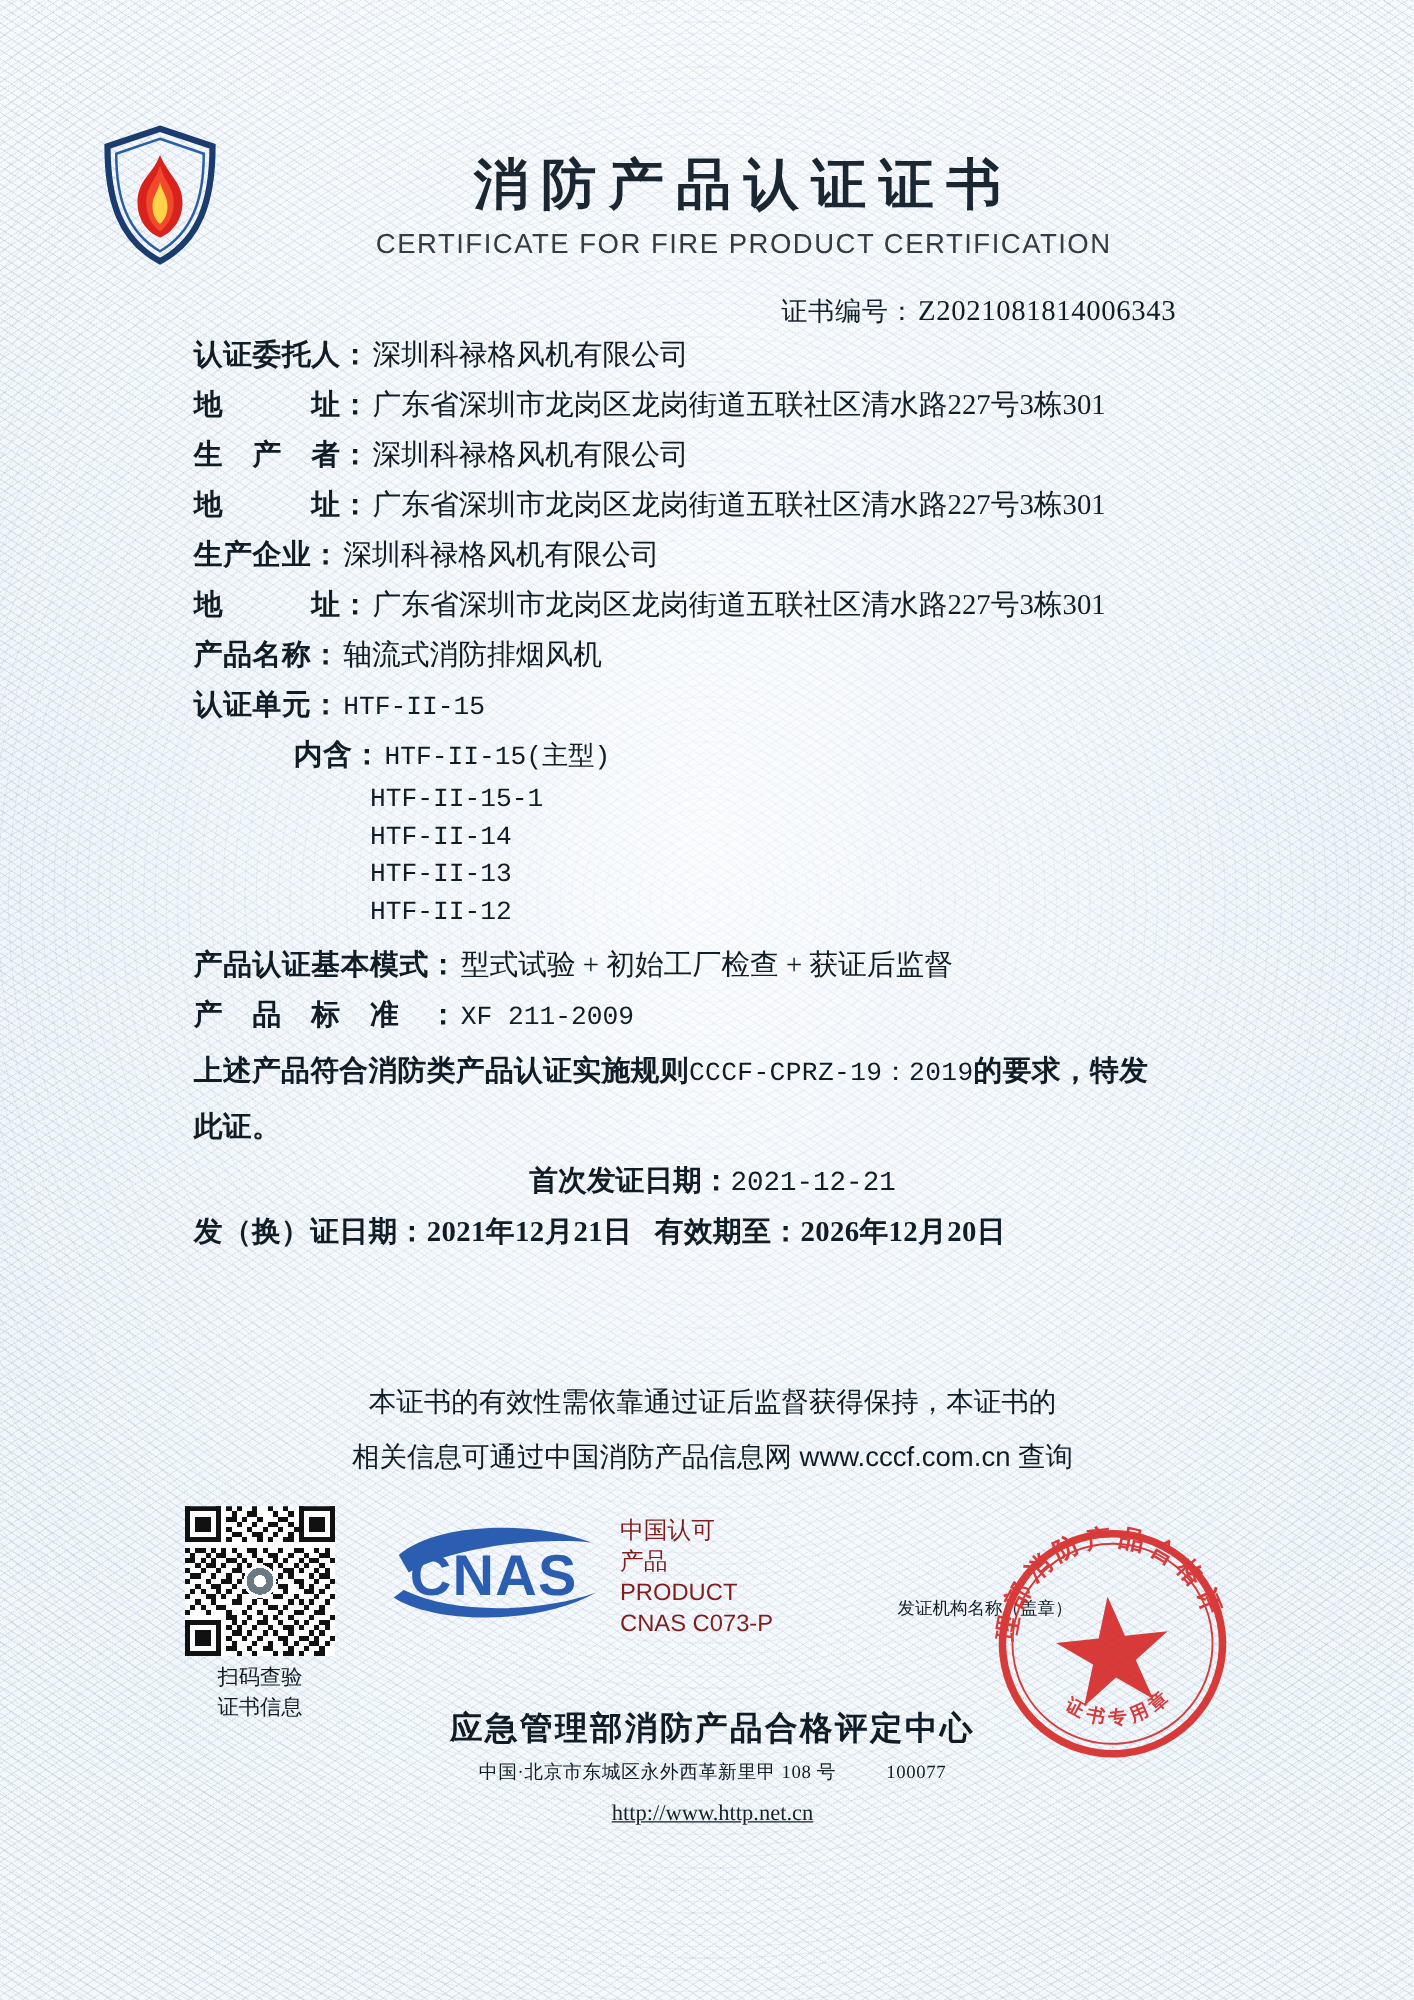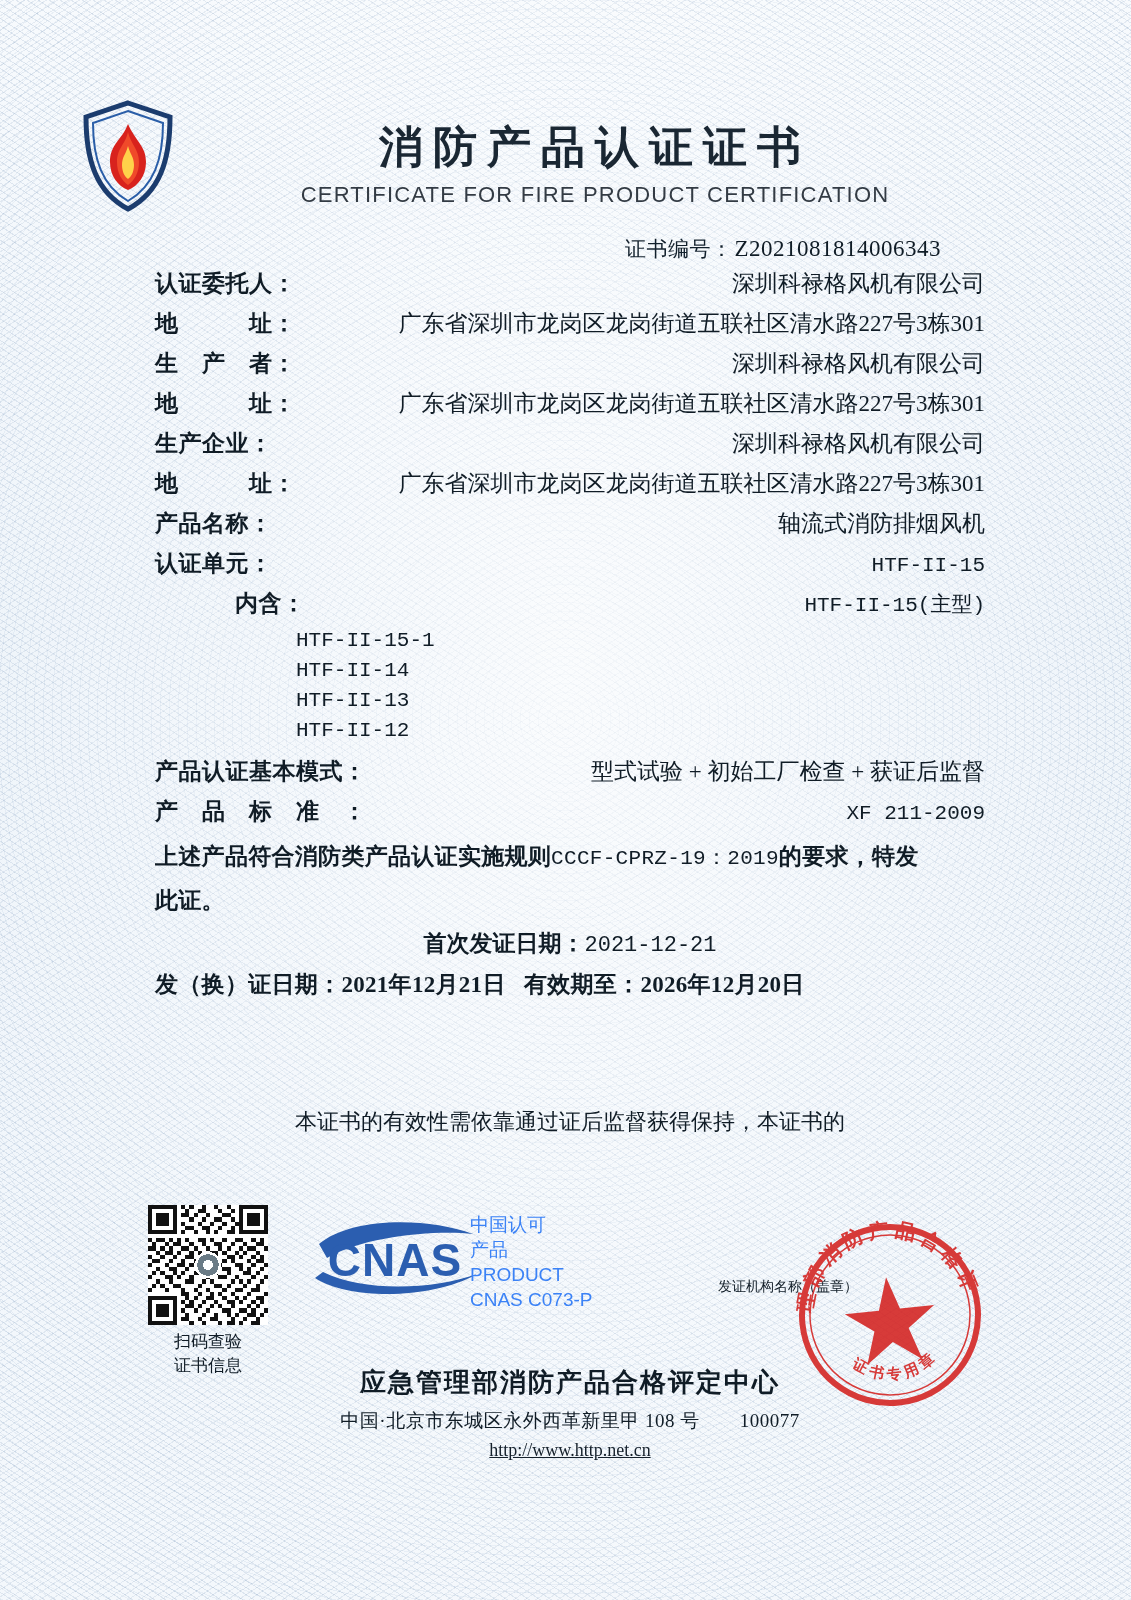--- a/index.html
+++ b/index.html
@@ -39,21 +39,21 @@
   }
   .cert-no{
     position:absolute;right:190px;top:235px;
     font-size:21px;color:#12202c;letter-spacing:.5px;
     font-family:"Liberation Serif", serif;white-space:nowrap;margin-left:48px;
   }
   .cert-no .val{font-family:"Liberation Serif", serif;}
 
   
   .rows{position:absolute;left:155px;top:268px;width:830px;}
-  .row{display:flex;align-items:baseline;margin-bottom:9px;justify-content:space-between;}
+  .row{display:flex;align-items:baseline;margin-bottom:9px;}
   .lbl{
     font-size:23px;font-weight:700;color:#101c26;white-space:nowrap;
     letter-spacing:.5px;
   }
   .val{
     font-size:23px;color:#101c26;margin-left:2px;white-space:nowrap;
   }
   .val.mono{font-family:"Liberation Mono", monospace;font-size:21px;letter-spacing:0;}
   .sub{margin-left:141px;font-size:21px;font-family:"Liberation Mono", monospace;color:#101c26;}
   .row.tight{margin-bottom:7px;}
@@ -78,35 +78,35 @@
   }
 
   
   .qr{position:absolute;left:148px;top:1205px;width:120px;height:120px;}
   .qr-caption{
     position:absolute;left:146px;top:1330px;width:124px;text-align:center;
     font-size:17px;color:#101c26;line-height:24px;font-family:"Liberation Sans", sans-serif;
   }
   .cnas{position:absolute;left:305px;top:1208px;width:180px;height:100px;}
   .cnas-text{
-    position:absolute;left:470px;top:1212px;font-size:19px;color:#3b82f6;
+    position:absolute;left:496px;top:1212px;font-size:19px;color:#7f1d1d;
     line-height:25px;font-family:"Liberation Sans", sans-serif;
   }
   .issuer-label{
     position:absolute;left:718px;top:1278px;font-size:14px;color:#101c26;
     font-family:"Liberation Serif", serif;white-space:nowrap;
   }
   .seal{position:absolute;left:790px;top:1215px;width:200px;height:200px;}
   .org{
     position:absolute;left:155px;top:1365px;width:830px;text-align:center;
     font-size:26px;font-weight:700;color:#101c26;letter-spacing:2px;
   }
   .addr{
     position:absolute;left:155px;top:1408px;width:830px;text-align:center;
-    font-size:19px;color:#101c26;letter-spacing:.5px;
+    font-size:15px;color:#101c26;letter-spacing:.5px;
   }
   .addr .zip{margin-left:40px;font-family:"Liberation Serif", serif;}
   .site{
     position:absolute;left:155px;top:1440px;width:830px;text-align:center;
     font-size:18px;color:#15202b;font-family:"Liberation Serif", serif;
   }
   .site u{text-decoration:underline;}
 </style>
 </head>
 <body>
@@ -212,20 +212,21 @@
       <span>首次发证日期：</span><span class="mono">2021-12-21</span>
     </div>
 
     <div class="issue-line">
       <span>发（换）证日期：</span><span>2021年12月21日</span>&nbsp;&nbsp;&nbsp;<span>有效期至：</span><span>2026年12月20日</span>
     </div>
   </div>
 
   <div class="notice">
     <div>本证书的有效性需依靠通过证后监督获得保持，本证书的</div>
+    <div>相关信息可通过中国消防产品信息网 www.cccf.com.cn 查询</div>
   </div>
 
   <div class="qr">
     <svg viewBox="0 0 29 29" width="120" height="120" shape-rendering="crispEdges">
       <rect width="29" height="29" fill="#fff"></rect>
       <g fill="#111">
         <rect x="0" y="0" width="7" height="1"></rect>
           <rect x="0" y="6" width="7" height="1"></rect>
         <rect x="0" y="0" width="1" height="7"></rect>
           <rect x="6" y="0" width="1" height="7"></rect>

